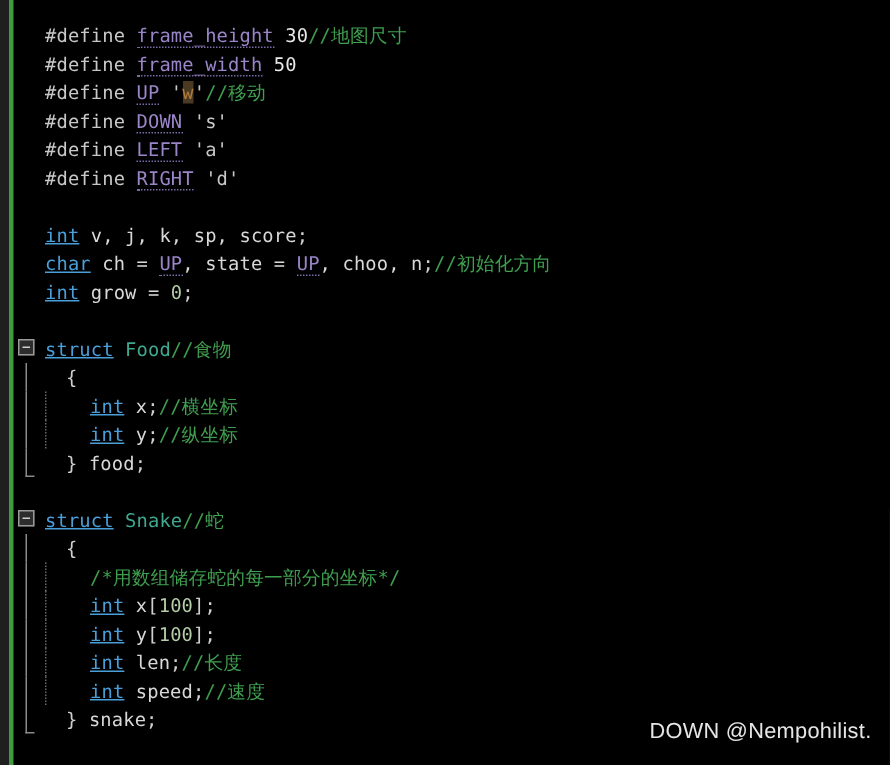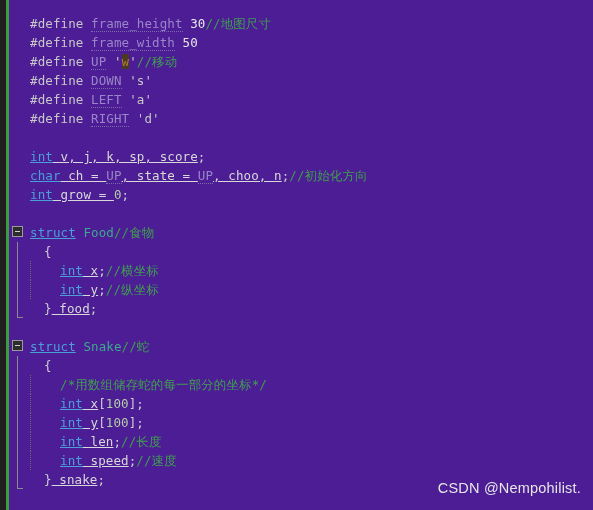--- a/index.html
+++ b/index.html
@@ -9,21 +9,21 @@
   }
   body {
     width: 593px; height: 510px;
     overflow: hidden;
     font-family: "DejaVu Sans Mono", "Liberation Mono", monospace;
   }
 
   #editor {
     position: relative;
     width: 593px; height: 510px;
-    background: #4c1d95;
+    background: #000000;
     overflow: hidden;
   }
 
   
   .left-strip {
     position: absolute; left: 0; top: 0;
     width: 8px; height: 510px;
     background: #1f1f1f;
   }
   .change-bar {
@@ -53,21 +53,21 @@
   .line.blank { color: transparent; }
 
   
   .pp      { color: #c8c8c8; }            
   .macro   { color: #9b85c9; border-bottom: 1px dotted #7a6aa8; }
   .num     { color: #e8e8e8; }
   .num-g   { color: #b5cea8; }
   .cmt     { color: #3f9f4f; }
   .kw      { color: #4a9fd8; text-decoration: underline; }
   .type    { color: #3fa88f; }
-  .id      { color: #d8d8d8; text-decoration: underline; }
+  .id      { color: #d8d8d8; }
   .punct   { color: #cfcfcf; }
   .chr     { color: #c8c8c8; }
   .chr-hl  { color: #b07b3a; background: #4a3a22; }
 
   
   .fold-box {
     position: absolute;
     left: 12px; top: 3px;
     width: 11px; height: 11px;
     border: 1px solid #9a9a9a;
@@ -112,15 +112,15 @@
 </head>
 <body>
 
 <div id="editor">
 
   <div class="left-strip"></div>
   <div class="change-bar"></div>
 
   <div class="code" id="code-surface"><div class="line"><span style="margin-left: 14px; display: inline-block;"><span class="pp">#define </span><span class="macro">frame_height</span><span class="num"> 30</span><span class="cmt">//地图尺寸</span></span></div><div class="line"><span style="margin-left: 14px; display: inline-block;"><span class="pp">#define </span><span class="macro">frame_width</span><span class="num"> 50</span></span></div><div class="line"><span style="margin-left: 14px; display: inline-block;"><span class="pp">#define </span><span class="macro">UP</span><span class="chr"> '</span><span class="chr-hl">w</span><span class="chr">'</span><span class="cmt">//移动</span></span></div><div class="line"><span style="margin-left: 14px; display: inline-block;"><span class="pp">#define </span><span class="macro">DOWN</span><span class="chr"> 's'</span></span></div><div class="line"><span style="margin-left: 14px; display: inline-block;"><span class="pp">#define </span><span class="macro">LEFT</span><span class="chr"> 'a'</span></span></div><div class="line"><span style="margin-left: 14px; display: inline-block;"><span class="pp">#define </span><span class="macro">RIGHT</span><span class="chr"> 'd'</span></span></div><div class="line blank"><span style="margin-left: 14px; display: inline-block;"> </span></div><div class="line"><span style="margin-left: 14px; display: inline-block;"><span class="kw">int</span><span class="id"> v, j, k, sp, score</span><span class="punct">;</span></span></div><div class="line"><span style="margin-left: 14px; display: inline-block;"><span class="kw">char</span><span class="id"> ch = </span><span class="macro">UP</span><span class="id">, state = </span><span class="macro">UP</span><span class="id">, choo, n</span><span class="punct">;</span><span class="cmt">//初始化方向</span></span></div><div class="line"><span style="margin-left: 14px; display: inline-block;"><span class="kw">int</span><span class="id"> grow = </span><span class="num-g">0</span><span class="punct">;</span></span></div><div class="line blank"><span style="margin-left: 14px; display: inline-block;"> </span></div><div class="line"><span class="fold-box"></span><span style="margin-left: 14px; display: inline-block;"><span class="kw">struct</span><span class="type"> Food</span><span class="cmt">//食物</span></span></div><div class="line"><span class="fold-line"></span><span style="margin-left: 28px; display: inline-block;"><span class="punct">{</span></span></div><div class="line"><span class="fold-line"></span><span class="indent-guide"></span><span style="margin-left: 44px; display: inline-block;"><span class="kw">int</span><span class="id"> x</span><span class="punct">;</span><span class="cmt">//横坐标</span></span></div><div class="line"><span class="fold-line"></span><span class="indent-guide"></span><span style="margin-left: 44px; display: inline-block;"><span class="kw">int</span><span class="id"> y</span><span class="punct">;</span><span class="cmt">//纵坐标</span></span></div><div class="line"><span class="fold-end"></span><span style="margin-left: 28px; display: inline-block;"><span class="punct">}</span><span class="id"> food</span><span class="punct">;</span></span></div><div class="line blank"><span style="margin-left: 14px; display: inline-block;"> </span></div><div class="line"><span class="fold-box"></span><span style="margin-left: 14px; display: inline-block;"><span class="kw">struct</span><span class="type"> Snake</span><span class="cmt">//蛇</span></span></div><div class="line"><span class="fold-line"></span><span style="margin-left: 28px; display: inline-block;"><span class="punct">{</span></span></div><div class="line"><span class="fold-line"></span><span class="indent-guide"></span><span style="margin-left: 44px; display: inline-block;"><span class="cmt">/*用数组储存蛇的每一部分的坐标*/</span></span></div><div class="line"><span class="fold-line"></span><span class="indent-guide"></span><span style="margin-left: 44px; display: inline-block;"><span class="kw">int</span><span class="id"> x</span><span class="punct">[</span><span class="num-g">100</span><span class="punct">];</span></span></div><div class="line"><span class="fold-line"></span><span class="indent-guide"></span><span style="margin-left: 44px; display: inline-block;"><span class="kw">int</span><span class="id"> y</span><span class="punct">[</span><span class="num-g">100</span><span class="punct">];</span></span></div><div class="line"><span class="fold-line"></span><span class="indent-guide"></span><span style="margin-left: 44px; display: inline-block;"><span class="kw">int</span><span class="id"> len</span><span class="punct">;</span><span class="cmt">//长度</span></span></div><div class="line"><span class="fold-line"></span><span class="indent-guide"></span><span style="margin-left: 44px; display: inline-block;"><span class="kw">int</span><span class="id"> speed</span><span class="punct">;</span><span class="cmt">//速度</span></span></div><div class="line"><span class="fold-end"></span><span style="margin-left: 28px; display: inline-block;"><span class="punct">}</span><span class="id"> snake</span><span class="punct">;</span></span></div></div>
 
-  <div class="wm">CSDN @Nempohilist.</div>
+  <div class="wm">DOWN @Nempohilist.</div>
 
 </div>
 
 </body></html>

